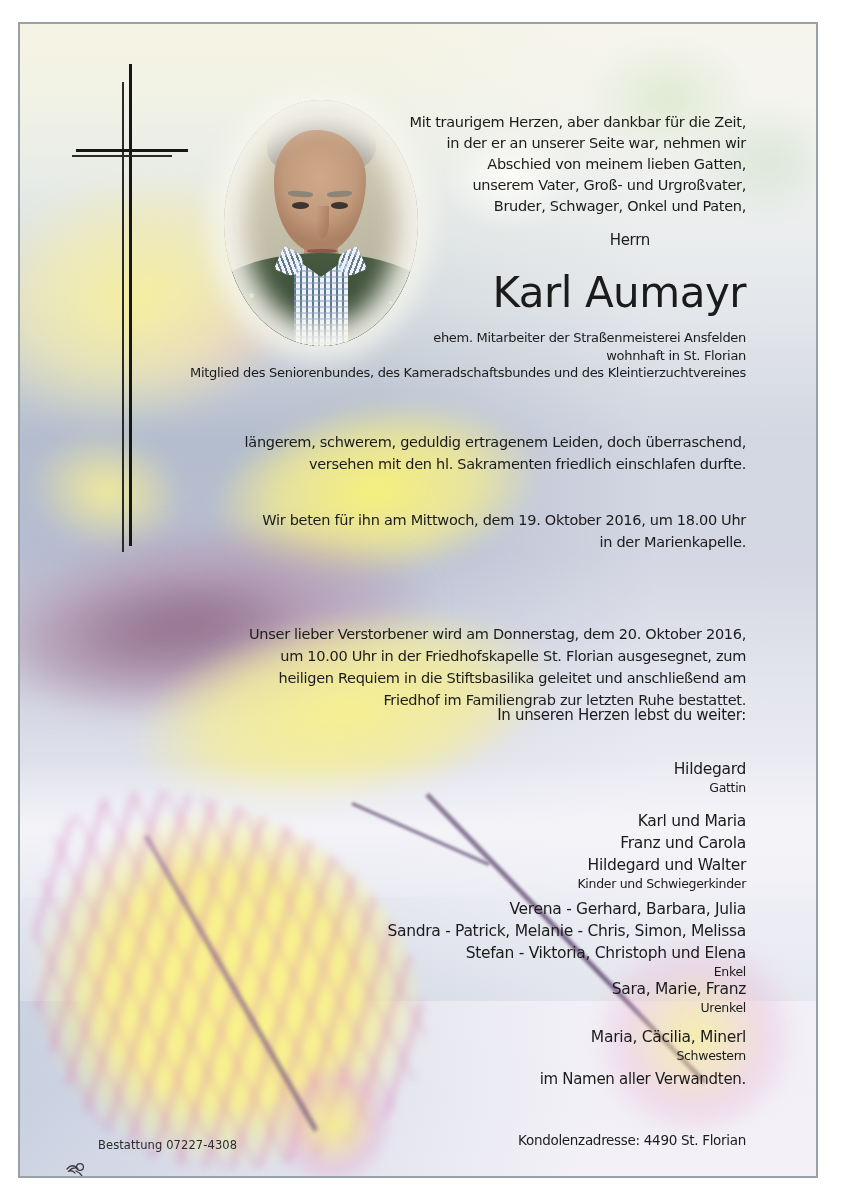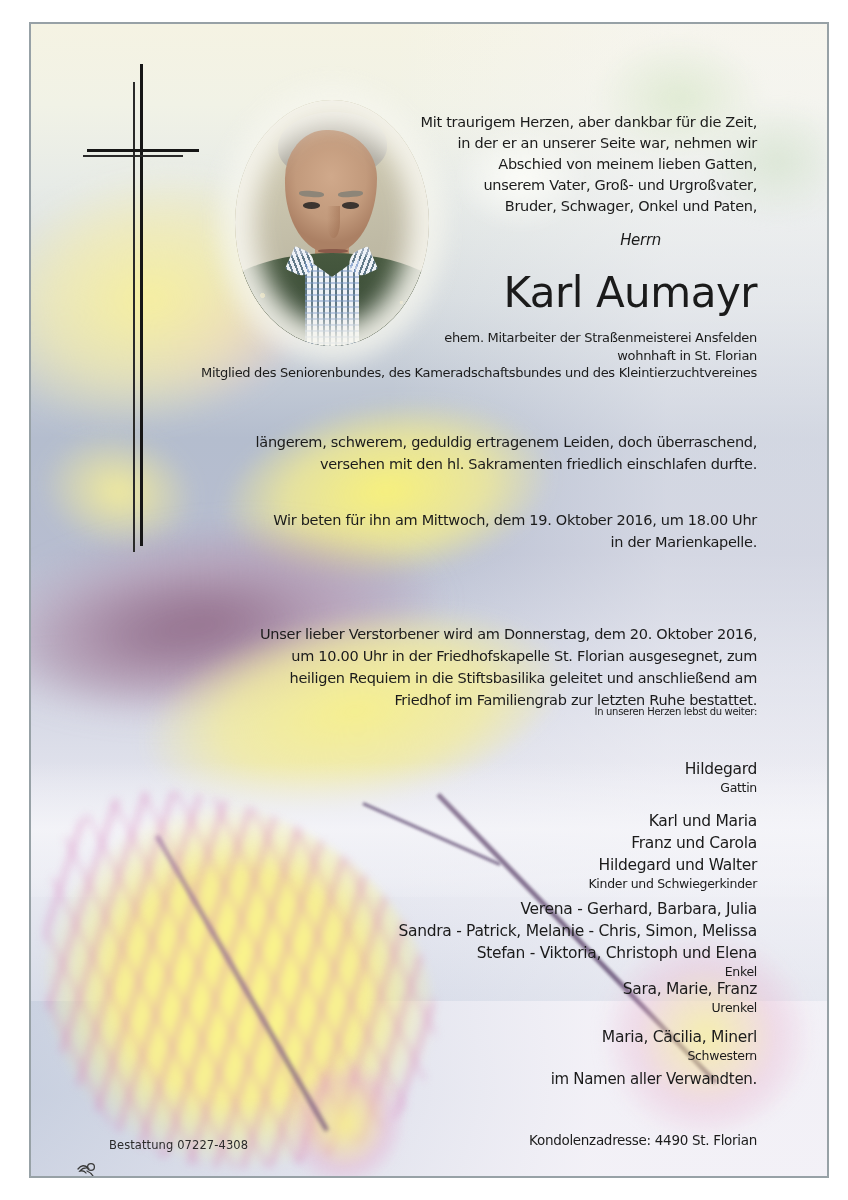--- a/index.html
+++ b/index.html
@@ -1,21 +1,21 @@
 <!DOCTYPE html>
 <html><head>
 <meta charset="utf-8">
 <style>
   html,body{margin:0;padding:0;background:#ffffff;}
   .page{
     position:relative;width:848px;height:1200px;background:#ffffff;overflow:hidden;
     font-family:"DejaVu Sans","Liberation Sans",sans-serif;color:#1b1b1b;
   }
   .frame{
-    position:absolute;left:29px;top:22px;width:800px;height:1156px;
+    position:absolute;left:18px;top:22px;width:800px;height:1156px;
     border:2px solid #97a1a6;box-sizing:border-box;overflow:hidden;background:#eef0ee;
   }
   
   .bg,.bg *{position:absolute;pointer-events:none;}
   .bg{inset:0;z-index:1;}
   .bg-base{inset:0;background:linear-gradient(180deg,
     #f5f3e3 0%,#f1f2e6 7%,#e7ebe7 14%,#d5dbdf 24%,
     #b4bdce 36%,#b7bdd0 46%,#cfd3e1 56%,#e2e3ed 66%,
     #e9eaf2 74%,#d9dde9 84%,#ccd3e2 93%,#e4e3ee 100%);}
   .bg-rightwash{inset:0;background:linear-gradient(90deg,rgba(255,255,255,0) 45%,rgba(248,247,250,0.45) 80%);}
@@ -88,28 +88,28 @@
   .p-collar-l{left:28%;top:61%;width:13%;height:10%;transform:rotate(24deg);border-radius:10% 60% 50% 10%;
     background:repeating-linear-gradient(45deg,rgba(122,152,200,0.55) 0 2px,#eef2f7 2px 5px);}
   .p-collar-r{left:59%;top:61%;width:13%;height:10%;transform:rotate(-24deg);border-radius:60% 10% 10% 50%;
     background:repeating-linear-gradient(-45deg,rgba(122,152,200,0.55) 0 2px,#eef2f7 2px 5px);}
   .portrait::after{content:'';position:absolute;inset:0;border-radius:50%;
     box-shadow:inset 0 0 24px 20px rgba(246,245,238,0.92);}
   
   .txt{position:absolute;z-index:4;text-align:right;letter-spacing:-0.3px;}
   .r{right:70px;}
   .intro{top:88px;font-size:14.5px;line-height:21px;}
-  .salutation{top:207px;right:166px;font-size:15px;font-style:italic;}
+  .salutation{top:207px;right:166px;font-size:15px;}
   .deceased{top:246px;font-size:42px;line-height:46px;letter-spacing:-0.5px;}
   .subtitle{top:305px;font-size:13px;line-height:17.5px;}
   .para{font-size:14.5px;line-height:22px;}
   .death{top:407px;}
   .prayer{top:485px;}
   .funeral{top:555px;margin-top:44px;}
-  .remembrance{top:682px;font-size:10px;}
+  .remembrance{top:682px;font-size:15px;}
   .group .names{font-size:15.5px;line-height:22px;}
   .group .relation{font-size:12.5px;line-height:16px;}
   .g1{top:734px;}.g2{top:786px;}.g3{top:874px;}.g4{top:954px;}.g5{top:1002px;}
   .closing{top:1046px;font-size:15px;}
   .condolence{top:1108px;font-size:13.5px;}
   
   .fh{position:absolute;left:43px;top:1114px;z-index:4;display:flex;align-items:center;gap:5px;color:#2b2b2b;}
   .fh-text{text-align:left;letter-spacing:0.1px;}
   .fh-line1{font-size:11.5px;line-height:14px;}
   .fh-line2{font-size:12px;line-height:15px;margin-top:44px;}

